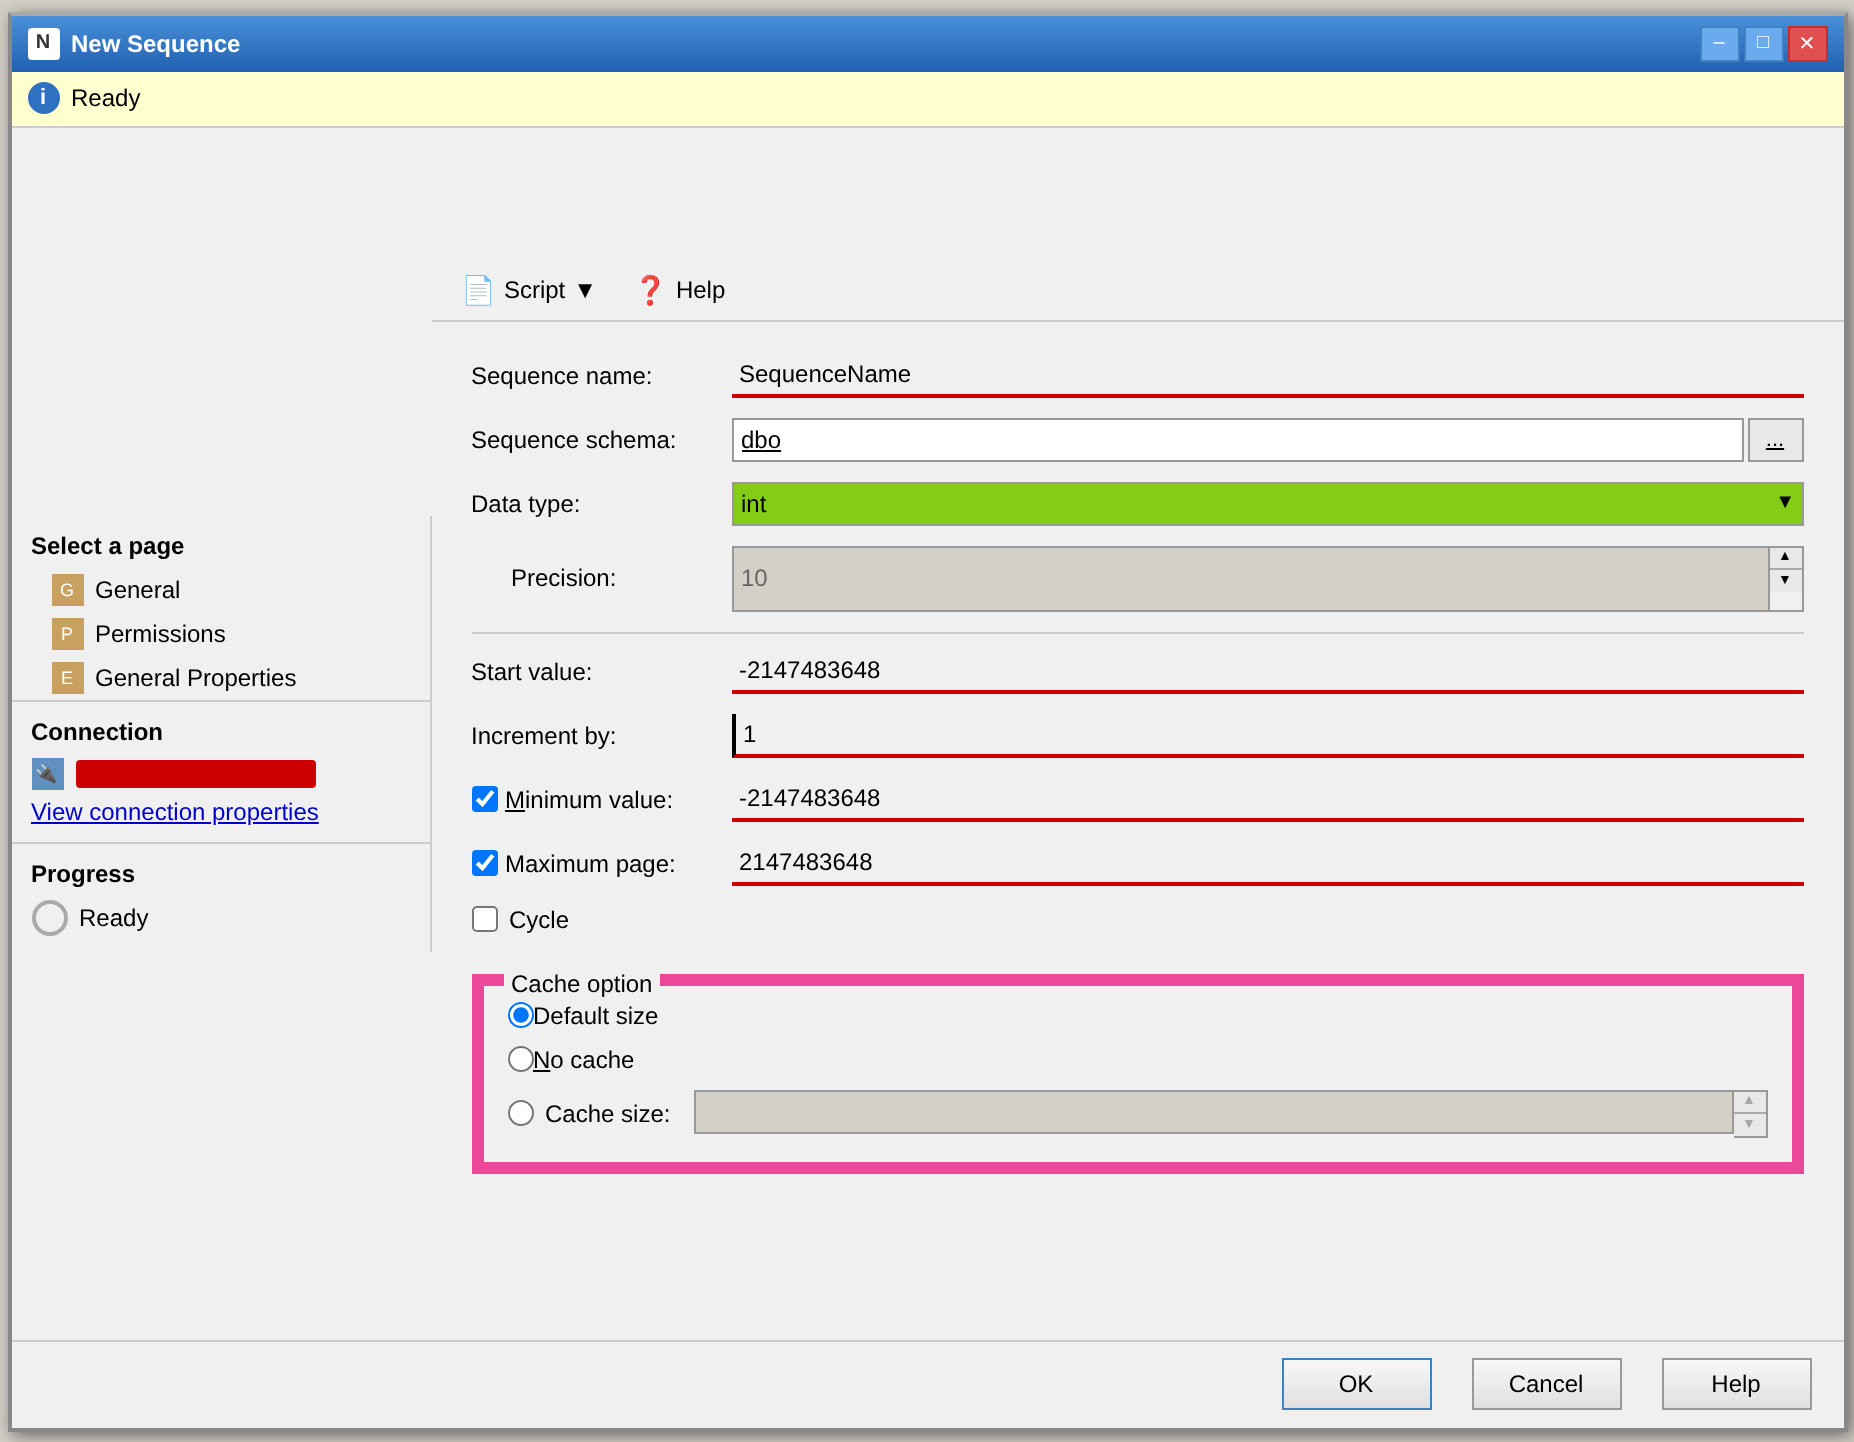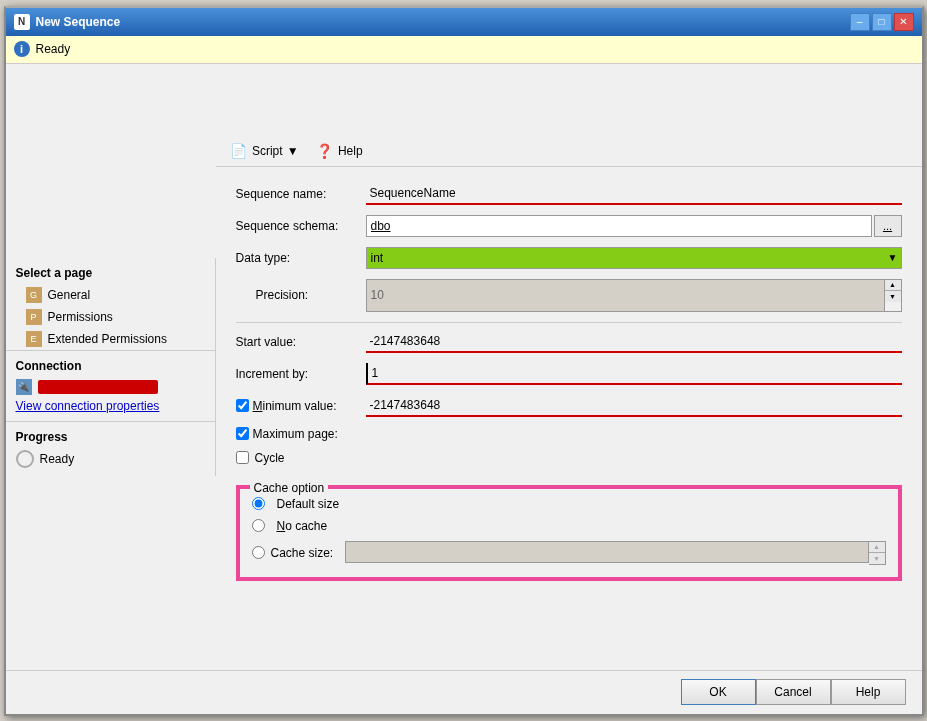--- a/index.html
+++ b/index.html
@@ -304,38 +304,38 @@
 
     .checkbox-row {
       display: flex;
       align-items: center;
       gap: 6px;
       margin-bottom: 10px;
     }
     .checkbox-row input[type="checkbox"] { margin: 0; }
 
     .group-box {
-      border: 4px solid #ec4899;
+      border: 6px solid #ec4899;
       padding: 8px 12px 12px 12px;
       margin-top: 20px;
       position: relative;
     }
     .group-box-title {
       position: absolute;
       top: -8px;
       left: 10px;
       background: #f0f0f0;
       padding: 0 4px;
       font-size: 12px;
     }
 
     .radio-row {
       display: flex;
       align-items: center;
-      gap: 12px;
+      gap: 0;
       margin-bottom: 8px;
     }
     .radio-row:last-child { margin-bottom: 0; }
     .radio-row input[type="radio"] { margin: 0; }
 
     .cache-row {
       display: flex;
       align-items: center;
       gap: 6px;
     }
@@ -350,21 +350,21 @@
       border: 1px solid #999;
       border-left: none;
     }
 
     .bottom-bar {
       background: #f0f0f0;
       border-top: 1px solid #ccc;
       padding: 8px 16px;
       display: flex;
       justify-content: flex-end;
-      gap: 0;
+      gap: 20px;
       flex-shrink: 0;
       height: 44px;
     }
 
     .btn {
       min-width: 75px;
       height: 26px;
       border: 1px solid #999;
       background: linear-gradient(to bottom, #f8f8f8, #e0e0e0);
       cursor: pointer;
@@ -405,21 +405,21 @@
       <div class="sidebar-item">
         <div class="sidebar-item-icon">G</div>
         <span>General</span>
       </div>
       <div class="sidebar-item">
         <div class="sidebar-item-icon">P</div>
         <span>Permissions</span>
       </div>
       <div class="sidebar-item">
         <div class="sidebar-item-icon">E</div>
-        <span>Extended Permissions</span>
+        <span>General Properties</span>
       </div>
 
       <div class="sidebar-spacer"></div>
 
       <div class="connection-section">
         <div class="connection-title">Connection</div>
         <div class="connection-item">
           <div class="connection-icon">🔌</div>
           <div class="redacted-bar">&nbsp;</div>
         </div>
@@ -508,20 +508,21 @@
             <label for="min-check"><span class="underline">M</span>inimum value:</label>
           </div>
           <input type="text" class="form-input underlined" value="-2147483648" style="">
         </div>
 
         <div class="form-row">
           <div style="display:flex;align-items:center;width:130px;flex-shrink:0;gap:4px;">
             <input type="checkbox" id="max-check" checked="" style="">
             <label for="max-check">Maximum page:</label>
           </div>
+          <input type="text" class="form-input underlined" value="2147483648" style="">
         </div>
 
         <div class="checkbox-row">
           <input type="checkbox" id="cycle-check" style="">
           <label for="cycle-check">Cycle</label>
         </div>
 
         <div class="group-box">
           <span class="group-box-title">Cache option</span>
 

